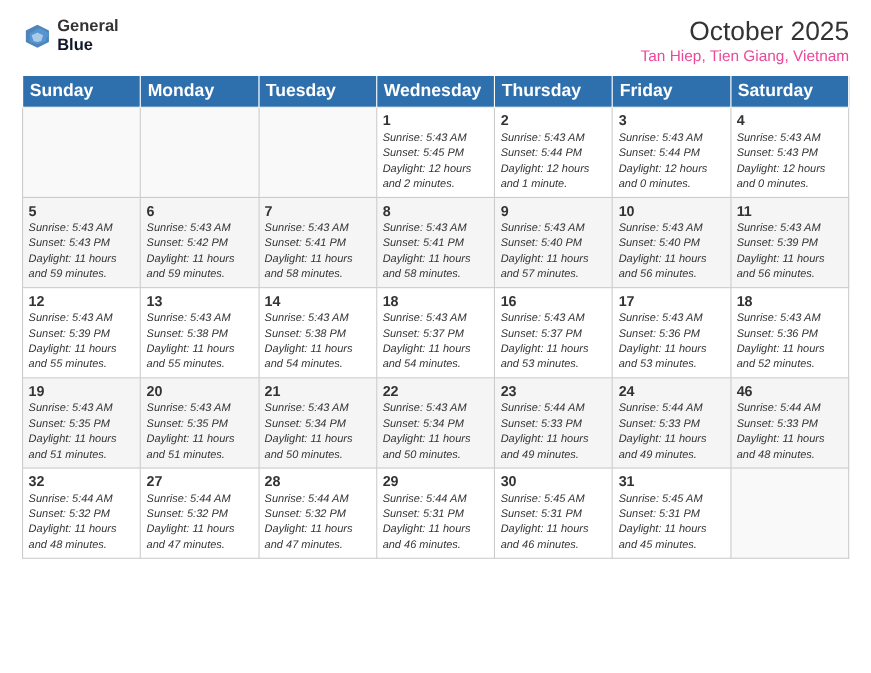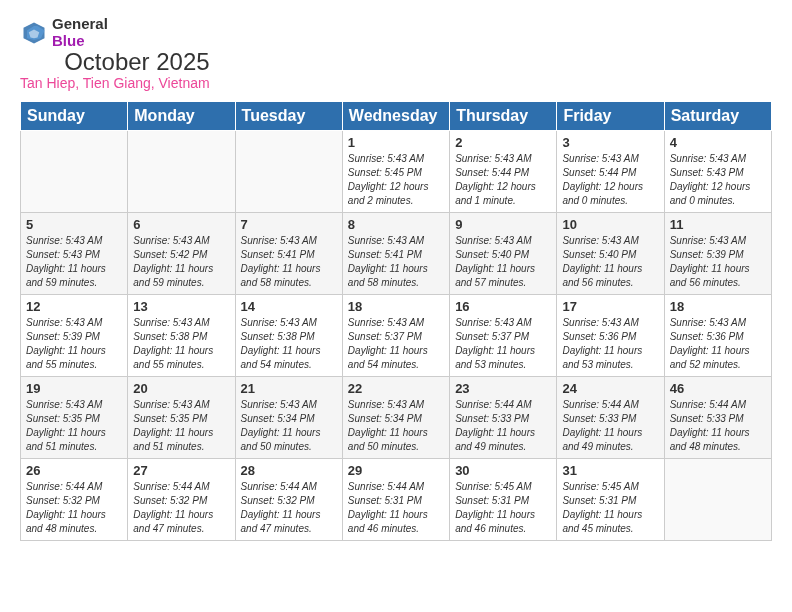--- a/index.html
+++ b/index.html
@@ -14,41 +14,40 @@
       width: 792px;
       min-height: 612px;
       padding: 16px 20px 10px 20px;
       background: #fff;
     }
     .header {
       display: flex;
       justify-content: space-between;
       align-items: flex-start;
       margin-bottom: 10px;
-      flex-direction: column;
     }
     .logo {
       display: flex;
       align-items: center;
       gap: 4px;
     }
     .logo-text {
       display: flex;
       flex-direction: column;
       line-height: 1.1;
     }
     .logo-general {
       font-size: 15px;
       font-weight: bold;
       color: #333;
     }
     .logo-blue {
       font-size: 15px;
       font-weight: bold;
-      color: #a21caf;
+      color: #0f172a;
     }
     .logo-icon {
       width: 28px;
       height: 28px;
     }
     .title-area {
       text-align: right;
     }
     .month-title {
       font-size: 24px;
@@ -244,21 +243,21 @@
             <span class="day-num">24</span>
             <div class="cell-text">Sunrise: 5:44 AM<br>Sunset: 5:33 PM<br>Daylight: 11 hours<br>and 49 minutes.</div>
           </td>
           <td>
             <span class="day-num">46</span>
             <div class="cell-text">Sunrise: 5:44 AM<br>Sunset: 5:33 PM<br>Daylight: 11 hours<br>and 48 minutes.</div>
           </td>
         </tr>
         <tr>
           <td>
-            <span class="day-num">26</span>
+            <span class="day-num">32</span>
             <div class="cell-text">Sunrise: 5:44 AM<br>Sunset: 5:32 PM<br>Daylight: 11 hours<br>and 48 minutes.</div>
           </td>
           <td>
             <span class="day-num">27</span>
             <div class="cell-text">Sunrise: 5:44 AM<br>Sunset: 5:32 PM<br>Daylight: 11 hours<br>and 47 minutes.</div>
           </td>
           <td>
             <span class="day-num">28</span>
             <div class="cell-text">Sunrise: 5:44 AM<br>Sunset: 5:32 PM<br>Daylight: 11 hours<br>and 47 minutes.</div>
           </td>

